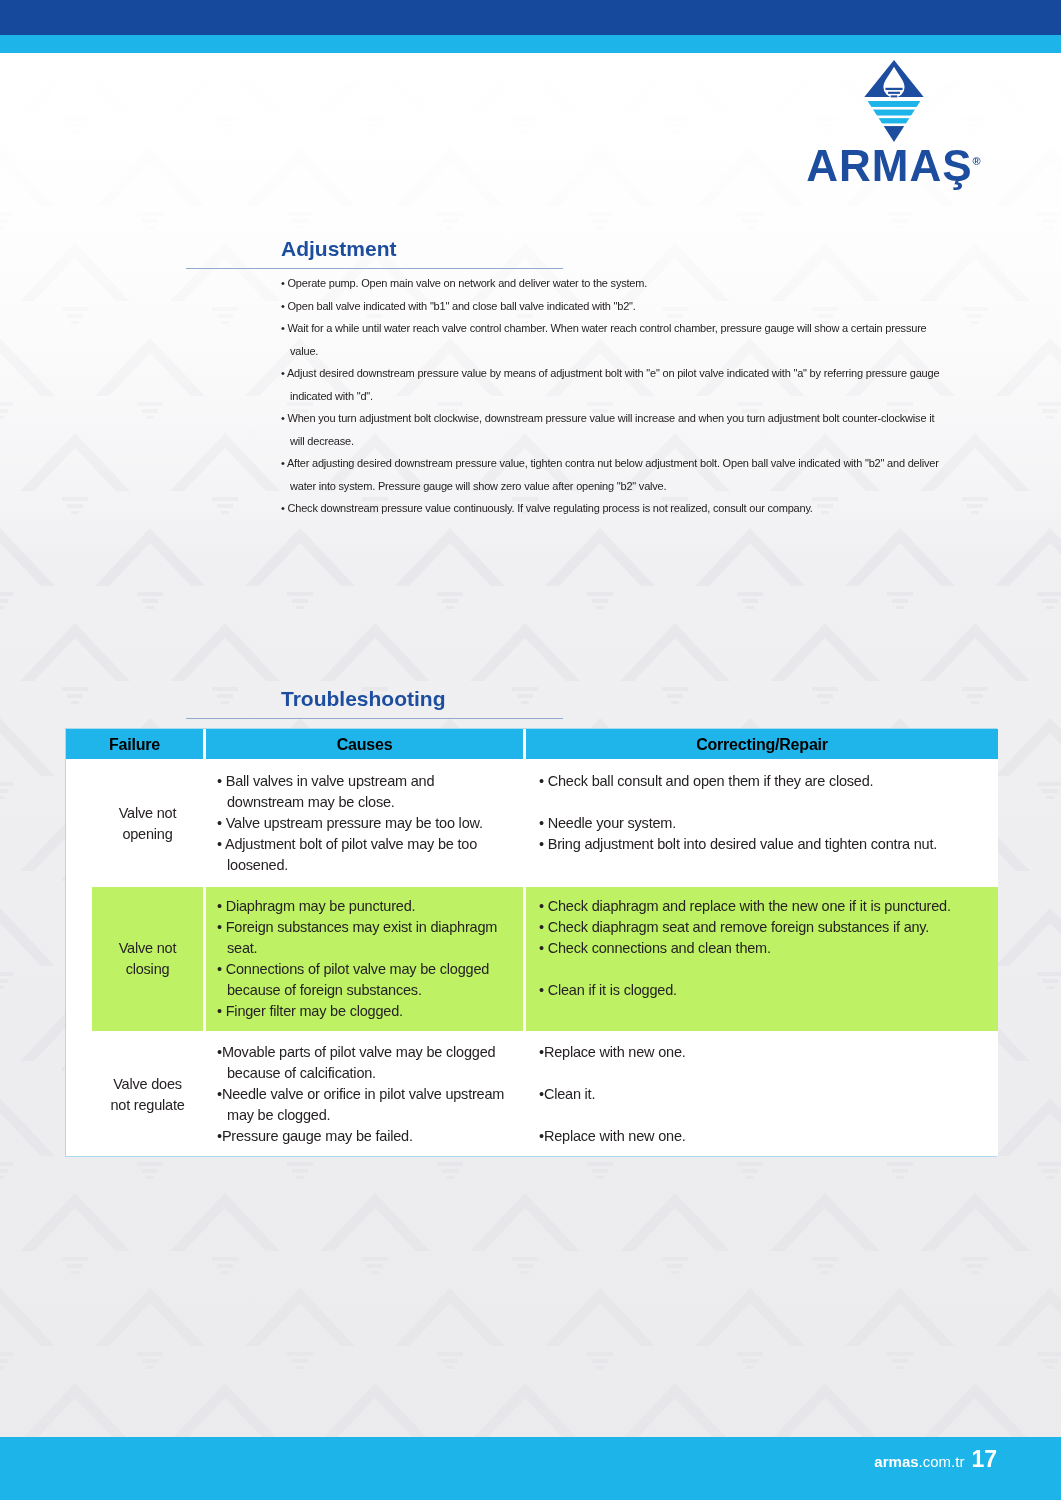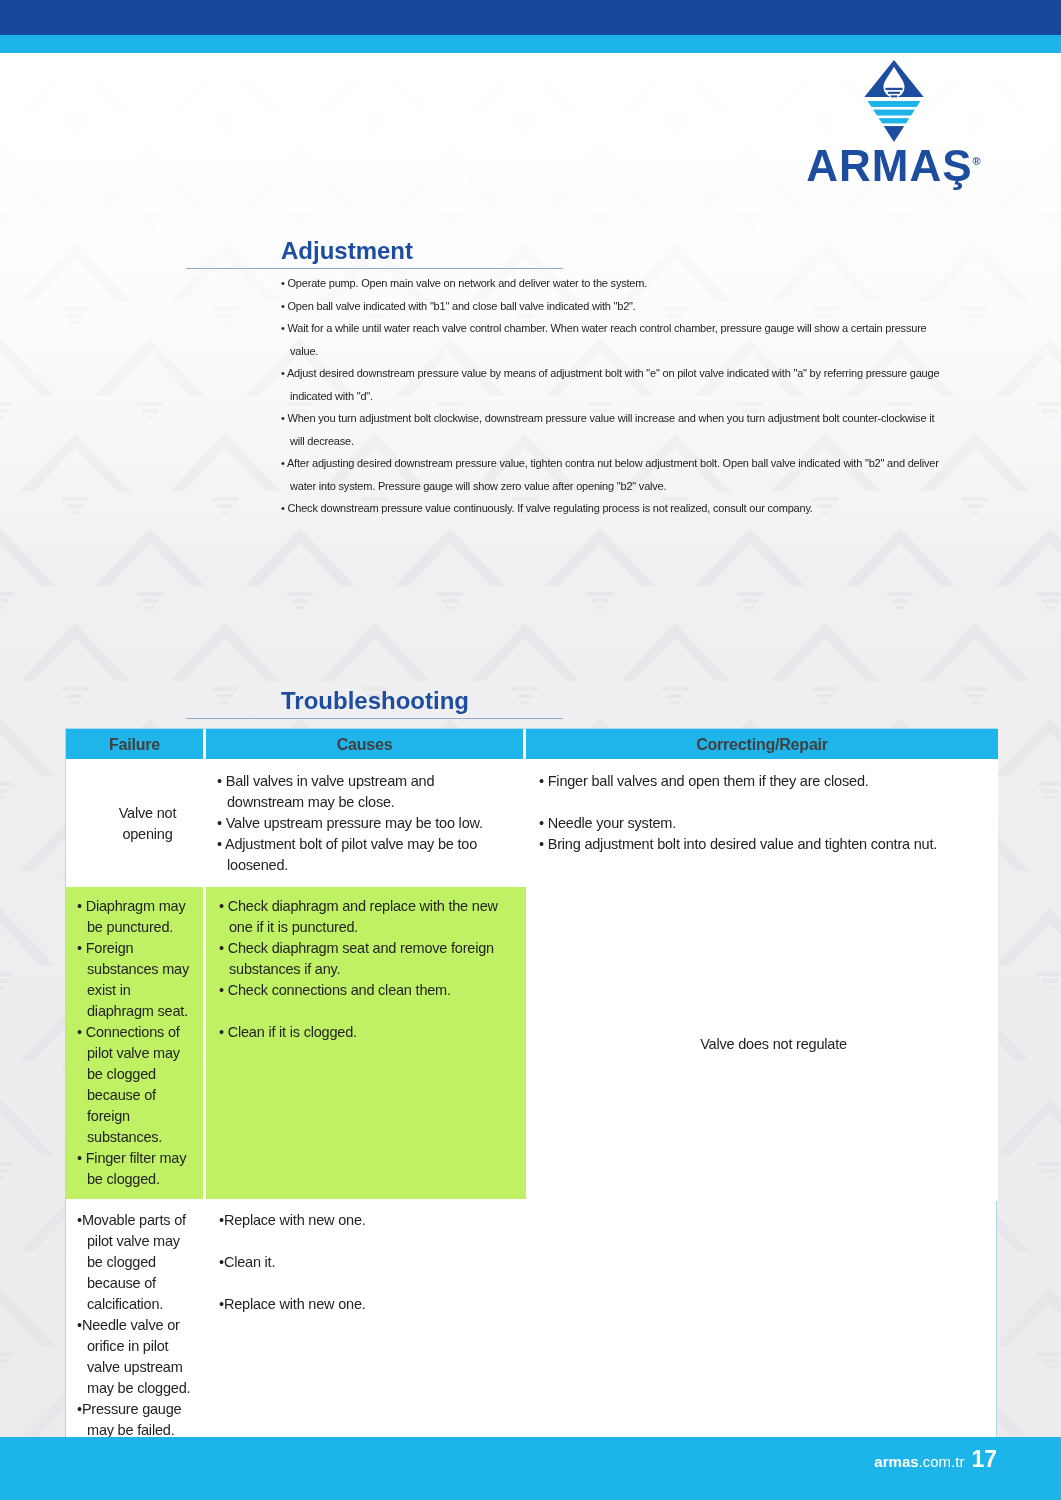--- a/index.html
+++ b/index.html
@@ -21,35 +21,35 @@
 
   .content { position:absolute; left:0; top:0; width:1061px; height:1500px; z-index:2; }
 
   
   .logo { position:absolute; top:60px; right:62px; width:210px; text-align:center; }
   .logo-mark { display:block; margin:0 auto 2px auto; }
   .logo-text { font-size:44px; font-weight:700; color:#1d4d9e; letter-spacing:1px; line-height:1; }
   .logo-reg { font-size:11px; vertical-align:super; font-weight:700; }
 
   
-  .sec-title { position:absolute; left:281px; font-size:24px; font-weight:700; color:#1d4d9e; }
+  .sec-title { position:absolute; left:281px; font-size:21px; font-weight:700; color:#1d4d9e; }
   .sec-rule  { position:absolute; left:186px; width:377px; height:0; border-top:1px solid #93a9cf; }
 
   
   .bullets { position:absolute; left:281px; top:272px; width:662px;
     font-size:11px; line-height:22.5px; letter-spacing:-0.2px; color:#262223; }
   .bullets .b { padding-left:9px; text-indent:-9px; }
 
   
   .tbl { position:absolute; left:65px; top:728px; width:932px;
     display:grid; grid-template-columns:140px 320px 472px;
     border:1px solid #a9daf0; background:#ffffff;
     font-size:14.5px; line-height:21px; letter-spacing:-0.2px; }
   .cell { background:#ffffff; }
-  .hcell { background:#1fb5ea; color:#404040; font-weight:700; font-size:16px;
+  .hcell { background:#1fb5ea; color:#000000; font-weight:700; font-size:16px;
     display:flex; align-items:center; justify-content:center; height:33px;
     border-bottom:3px solid #ffffff; }
   .gray { background:#bef264; }
   .colA, .colB { border-right:3px solid #ffffff; }
   .rowline { border-bottom:2px solid #ffffff; }
   .fail { display:flex; align-items:center; justify-content:center; text-align:center; padding:6px 10px;margin-left:26px; }
   .cause { padding:9px 8px 9px 11px; }
   .repair { padding:9px 12px 9px 13px; }
   .line { padding-left:10px; text-indent:-10px; min-height:21px; }
 
@@ -132,26 +132,27 @@
     <div class="hcell colB">Causes</div>
     <div class="hcell">Correcting/Repair</div>
 
     <div class="cell colA fail rowline" style="min-height:102px;">Valve not opening</div>
     <div class="cell colB cause rowline">
       <div class="line">• Ball valves in valve upstream and downstream may be close.</div>
       <div class="line">• Valve upstream pressure may be too low.</div>
       <div class="line">• Adjustment bolt of pilot valve may be too loosened.</div>
     </div>
     <div class="cell repair rowline">
-      <div class="line">• Finger ball valves and open them if they are closed.</div>
+      <div class="line">• Check ball consult and open them if they are closed.</div>
       <div class="line"></div>
       <div class="line">• Needle your system.</div>
       <div class="line">• Bring adjustment bolt into desired value and tighten contra nut.</div>
     </div>
 
+    <div class="cell gray colA fail rowline" style="min-height:103px;">Valve not closing</div>
     <div class="cell gray colB cause rowline">
       <div class="line">• Diaphragm may be punctured.</div>
       <div class="line">• Foreign substances may exist in diaphragm seat.</div>
       <div class="line">• Connections of pilot valve may be clogged because of foreign substances.</div>
       <div class="line">• Finger filter may be clogged.</div>
     </div>
     <div class="cell gray repair rowline">
       <div class="line">• Check diaphragm and replace with the new one if it is punctured.</div>
       <div class="line">• Check diaphragm seat and remove foreign substances if any.</div>
       <div class="line">• Check connections and clean them.</div>

